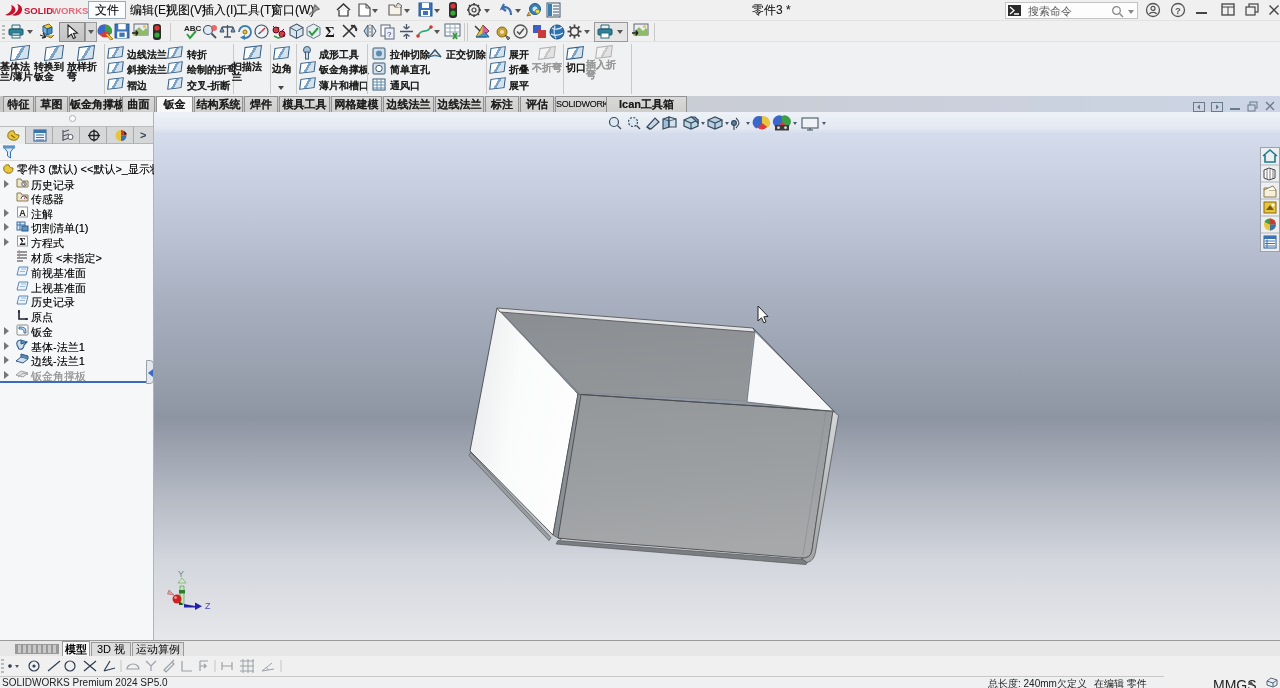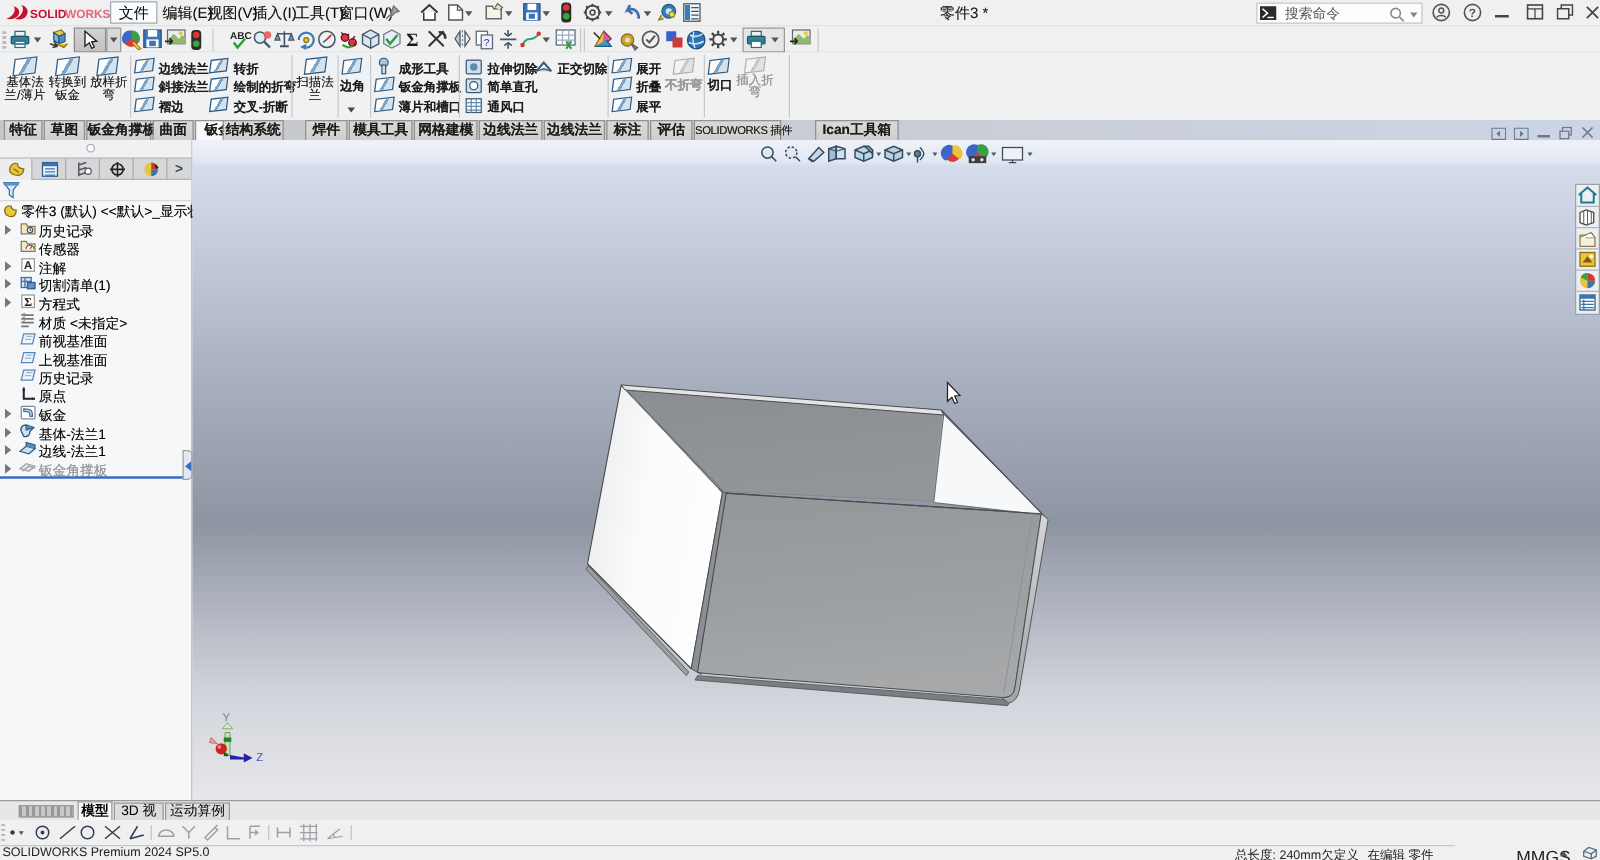--- a/index.html
+++ b/index.html
@@ -11,21 +11,21 @@
 #lpanel{left:0;top:112px;width:154px;height:528px;background:#f6f7f8;border-right:1px solid #b4b4b4}
 #viewport{left:154px;top:112px;width:1126px;height:528px;background:linear-gradient(180deg,#dbe2f1 0%,#c2cadc 17%,#a8b0c0 36%,#8e95a2 58%,#b5bac4 73%,#d3d6dd 85%,#e6e7ea 100%)}
 #bottabs{left:0;top:640px;width:1280px;height:16px;background:#e7e7e7;border-top:1px solid #9a9a9a}
 #sketchbar{left:0;top:656px;width:1280px;height:20px;background:#f0f0f1}
 #statusbar{left:0;top:676px;width:1164px;height:12px;background:#eef0f1;border-top:1px solid #c8c8c8;font-size:10px;color:#222}
 .mi{font-size:12px;color:#111;line-height:20px;text-shadow:0 0 0.4px rgba(0,0,0,0.4)}
 .sep{width:1px;background:#c9c9c9}
 .ddn{width:0;height:0;border-left:3px solid transparent;border-right:3px solid transparent;border-top:4px solid #555}
 .plate{background:linear-gradient(115deg,#fdfdfd 0 42%,#7aa3c4 42% 58%,#d4e2ee 58% 100%);border:1.2px solid #2c5a84;transform:skewX(-14deg) rotate(-7deg);box-shadow:inset 0 0 1px #fff}
 .gplate{background:linear-gradient(115deg,#f4f4f4 0 45%,#c8c8c8 45% 60%,#e2e2e2 60% 100%);border:1px solid #b0b0b0;transform:skewX(-14deg) rotate(-7deg)}
-.rtx{font-size:10px;color:#1a1a1a;text-align:center;font-weight:normal;line-height:10px;text-shadow:0 0 0.4px rgba(0,0,0,0.45)}
+.rtx{font-size:10px;color:#1a1a1a;font-weight:bold;line-height:10px;text-shadow:0 0 0.4px rgba(0,0,0,0.45)}
 .rrow{font-size:10px;color:#1a1a1a;white-space:nowrap;font-weight:bold;text-shadow:0 0 0.4px rgba(0,0,0,0.45)}
 .tab{font-size:11px;color:#1b1b1b;white-space:nowrap;font-weight:bold;text-shadow:0 0 0.5px rgba(0,0,0,0.5);background:linear-gradient(180deg,#d9d9d8,#cfcfce);border:1px solid #909294;border-bottom:none;text-align:center;line-height:15px}
 .tree{font-size:11px;color:#000;white-space:nowrap;text-shadow:0 0 0.4px rgba(0,0,0,0.4)}
 .gray{color:#9a9a9a}
 .exp{width:0;height:0;border-top:4px solid transparent;border-bottom:4px solid transparent;border-left:5px solid #777}
 
 </style></head>
 <body>
 <div class="abs" id="titlebar">
   <svg class="abs" style="left:3px;top:2px" width="92" height="16" viewBox="0 0 92 16">
@@ -384,30 +384,30 @@
   <div class="abs gplate" style="left:596px;top:4px;width:16px;height:12px"></div>
   <div class="abs rtx gray" style="left:586px;top:18px;width:36px">插入折<br>弯</div>
   <div class="abs sep" style="left:631px;top:2px;height:50px"></div>
 </div>
 <div class="abs" id="cmdtabs">
   <div class="abs tab" style="left:3px;top:0;width:31px">特征</div>
   <div class="abs tab" style="left:35px;top:0;width:33px">草图</div>
   <div class="abs tab" style="left:69px;top:0;width:52px">钣金角撑板</div>
   <div class="abs tab" style="left:122px;top:0;width:33px">曲面</div>
   <div class="abs tab" style="left:156px;top:0;width:37px;background:#f8f8f8;height:16px">钣金</div>
-  <div class="abs tab" style="left:178px;top:0;width:49px">结构系统</div>
+  <div class="abs tab" style="left:194px;top:0;width:49px">结构系统</div>
   <div class="abs tab" style="left:244px;top:0;width:34px">焊件</div>
   <div class="abs tab" style="left:279px;top:0;width:51px">模具工具</div>
   <div class="abs tab" style="left:331px;top:0;width:51px">网格建模</div>
   <div class="abs tab" style="left:383px;top:0;width:51px">边线法兰</div>
   <div class="abs tab" style="left:435px;top:0;width:49px">边线法兰</div>
   <div class="abs tab" style="left:485px;top:0;width:34px">标注</div>
   <div class="abs tab" style="left:520px;top:0;width:34px">评估</div>
   <div class="abs tab" style="left:555px;top:0;width:70px;font-size:9px;letter-spacing:-0.3px;font-weight:normal">SOLIDWORKS 插件</div>
-  <div class="abs tab" style="left:652px;top:0;width:67px">Ican工具箱</div>
+  <div class="abs tab" style="left:606px;top:0;width:81px">Ican工具箱</div>
   <g></g>
   <svg class="abs" style="left:1193px;top:6px" width="12" height="10" viewBox="0 0 12 10">
       <rect x="0.5" y="0.5" width="11" height="9" fill="none" stroke="#6a7a8a"></rect>
       <path d="M7 2.5 L4 5 L7 7.5" fill="#6a7a8a"></path>
     </svg>
   <svg class="abs" style="left:1211px;top:6px" width="12" height="10" viewBox="0 0 12 10">
       <rect x="0.5" y="0.5" width="11" height="9" fill="none" stroke="#6a7a8a"></rect>
       <path d="M5 2.5 L8 5 L5 7.5" fill="#6a7a8a"></path>
     </svg>
   <div class="abs" style="left:1230px;top:12px;width:10px;height:2px;background:#6a7a8a"></div>

